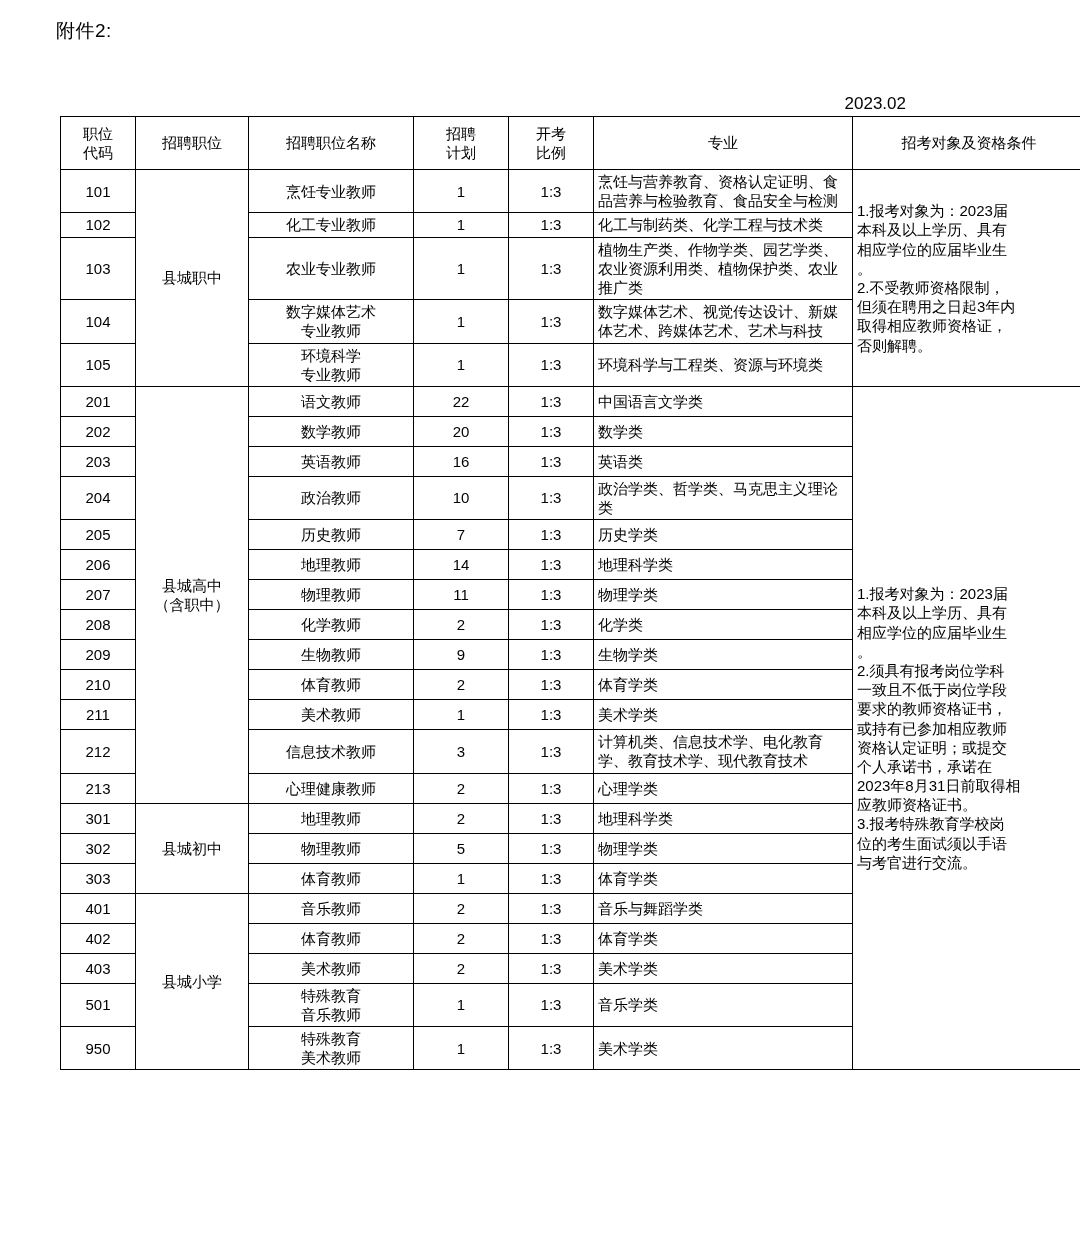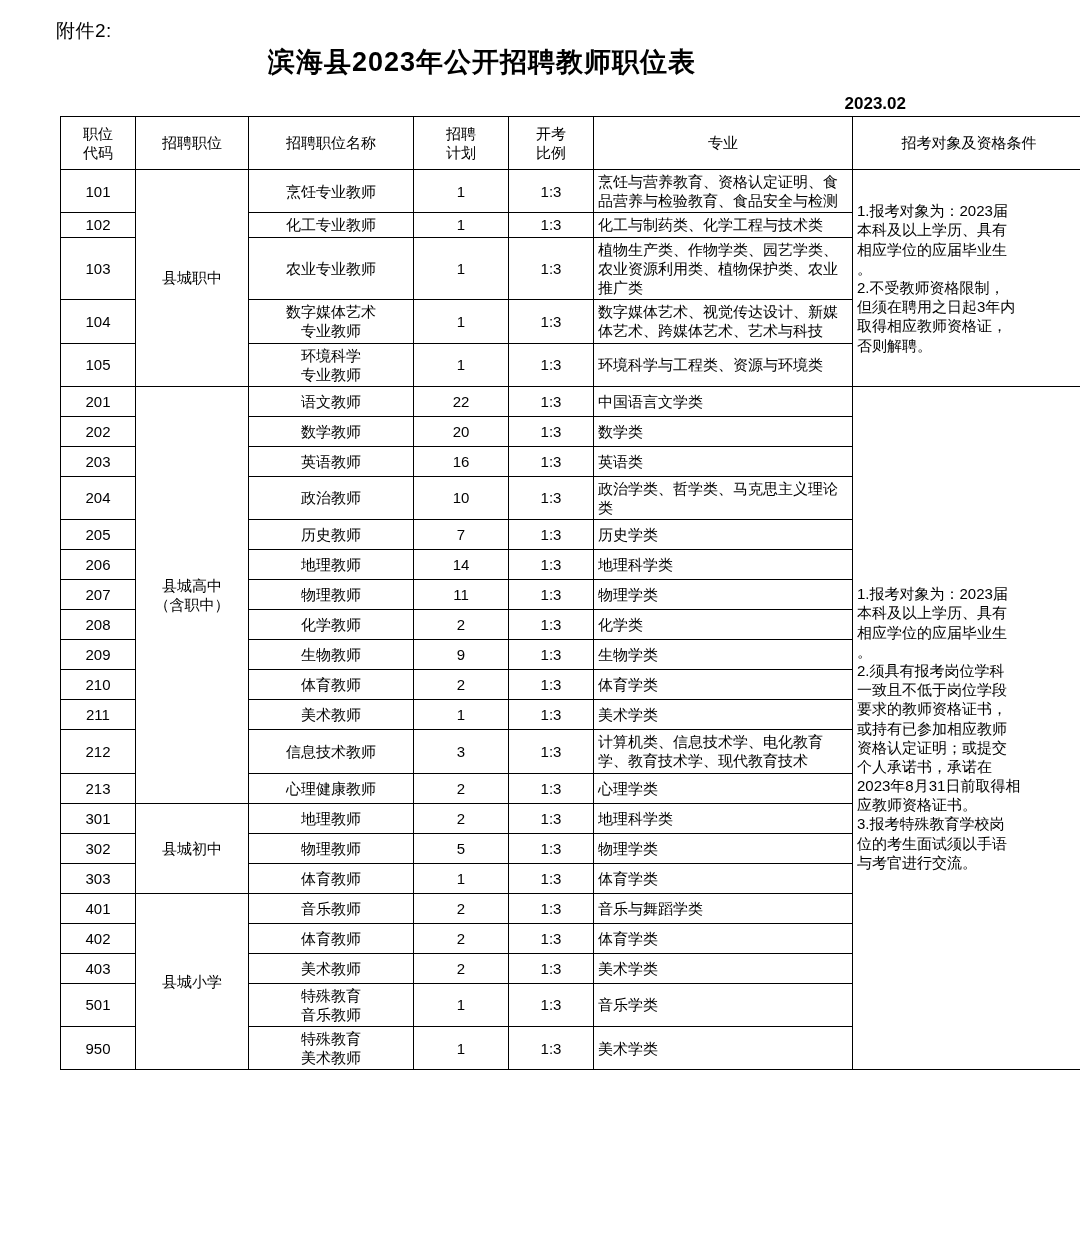--- a/index.html
+++ b/index.html
@@ -38,21 +38,21 @@
     font-size: 27px;
     font-weight: bold;
     font-family: "Liberation Sans", sans-serif;
     letter-spacing: 1px;
   }
   .doc-date {
     position: absolute;
     right: 58px;
     top: 94px;
     font-size: 17px;
-    font-weight: bold;
+    font-weight: normal;
     font-family: "Liberation Sans", sans-serif;
   }
   table.job-table {
     position: absolute;
     left: 60px;
     top: 116px;
     width: 962px;
     border-collapse: collapse;
     table-layout: fixed;
     font-family: "Liberation Sans", sans-serif;
@@ -85,21 +85,20 @@
   }
   .cond-cell p { margin: 0 0 0 0; }
   .multiline { line-height: 1.30; }
 </style>
 </head>
 <body>
 
 <div class="page">
 
   <div class="attach-label">附件2:</div>
-  <div class="doc-title">滨海县2023年公开招聘教师职位表</div>
   <div class="doc-date">2023.02</div>
 
   <table class="job-table">
     <thead>
       <tr>
         <th class="c-code">
           <div>职位</div>
           <div>代码</div>
         </th>
         <th class="c-unit">招聘职位</th>

